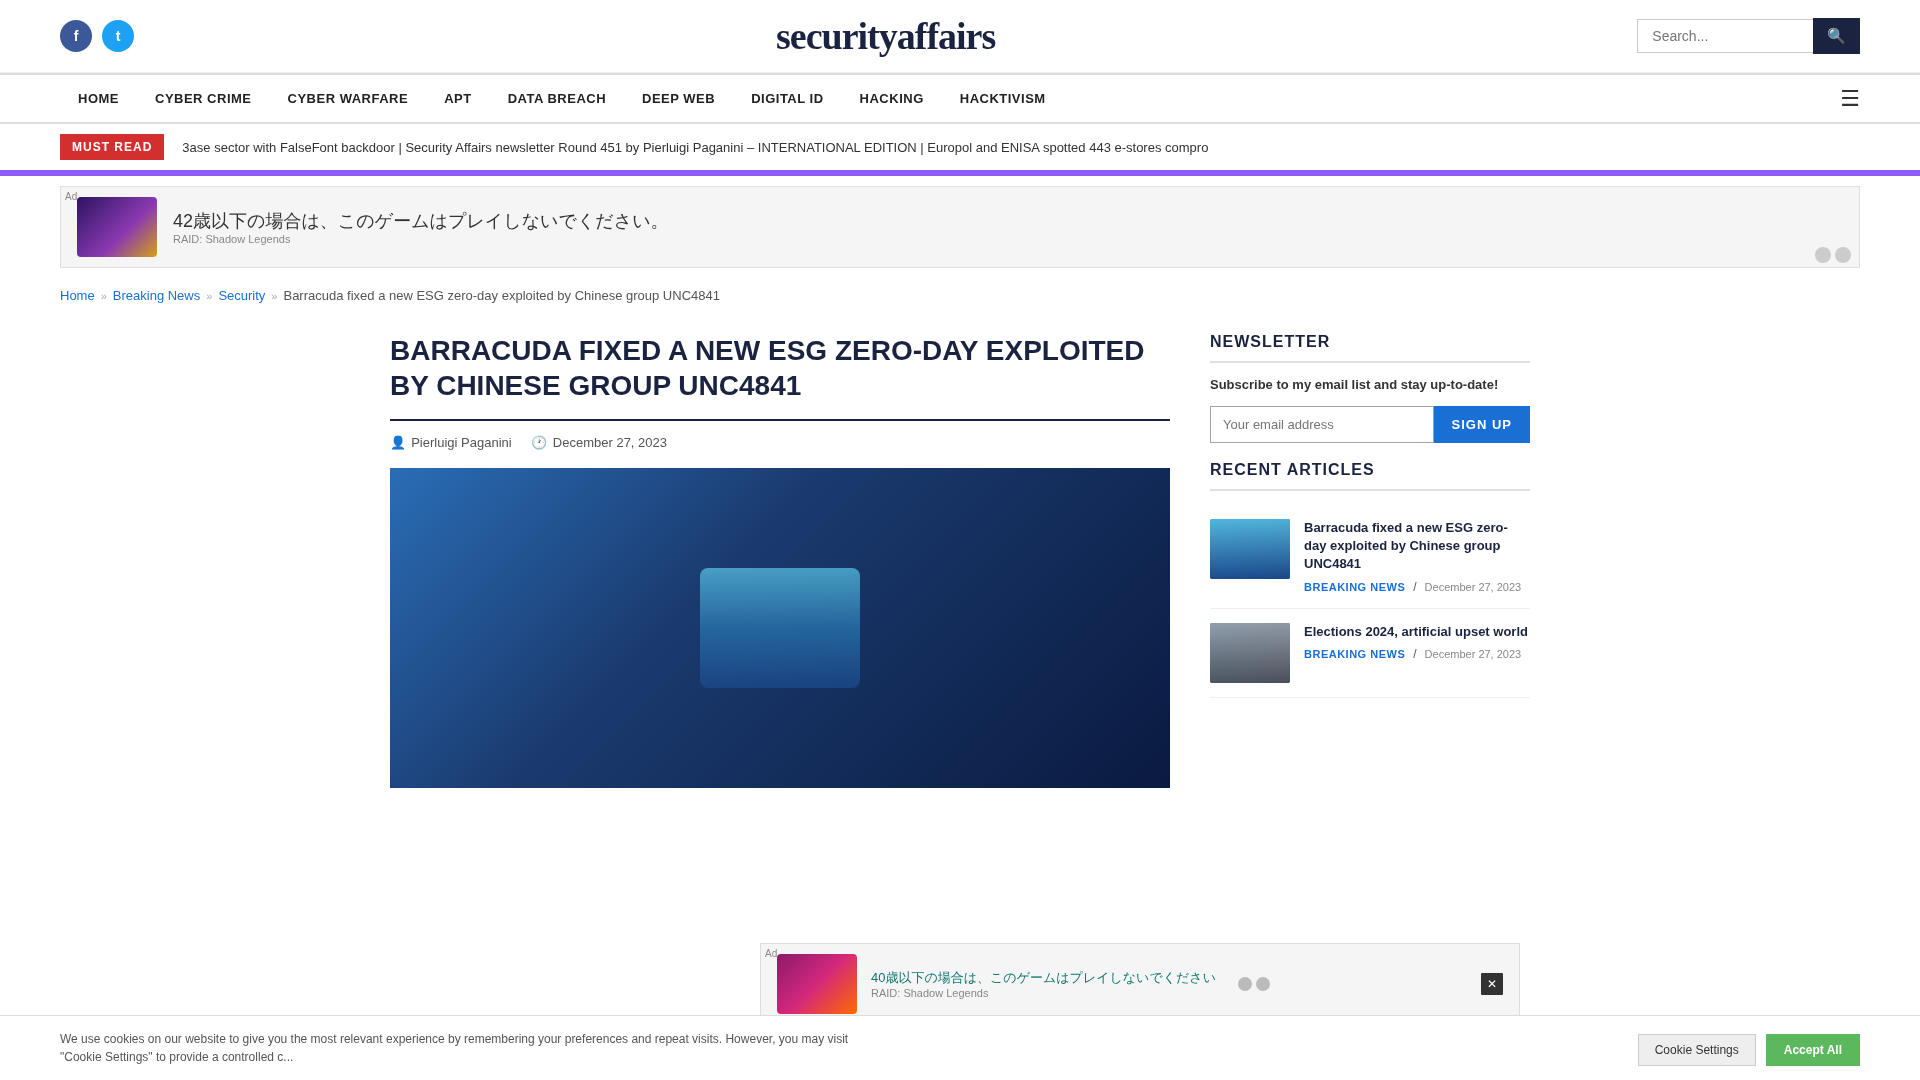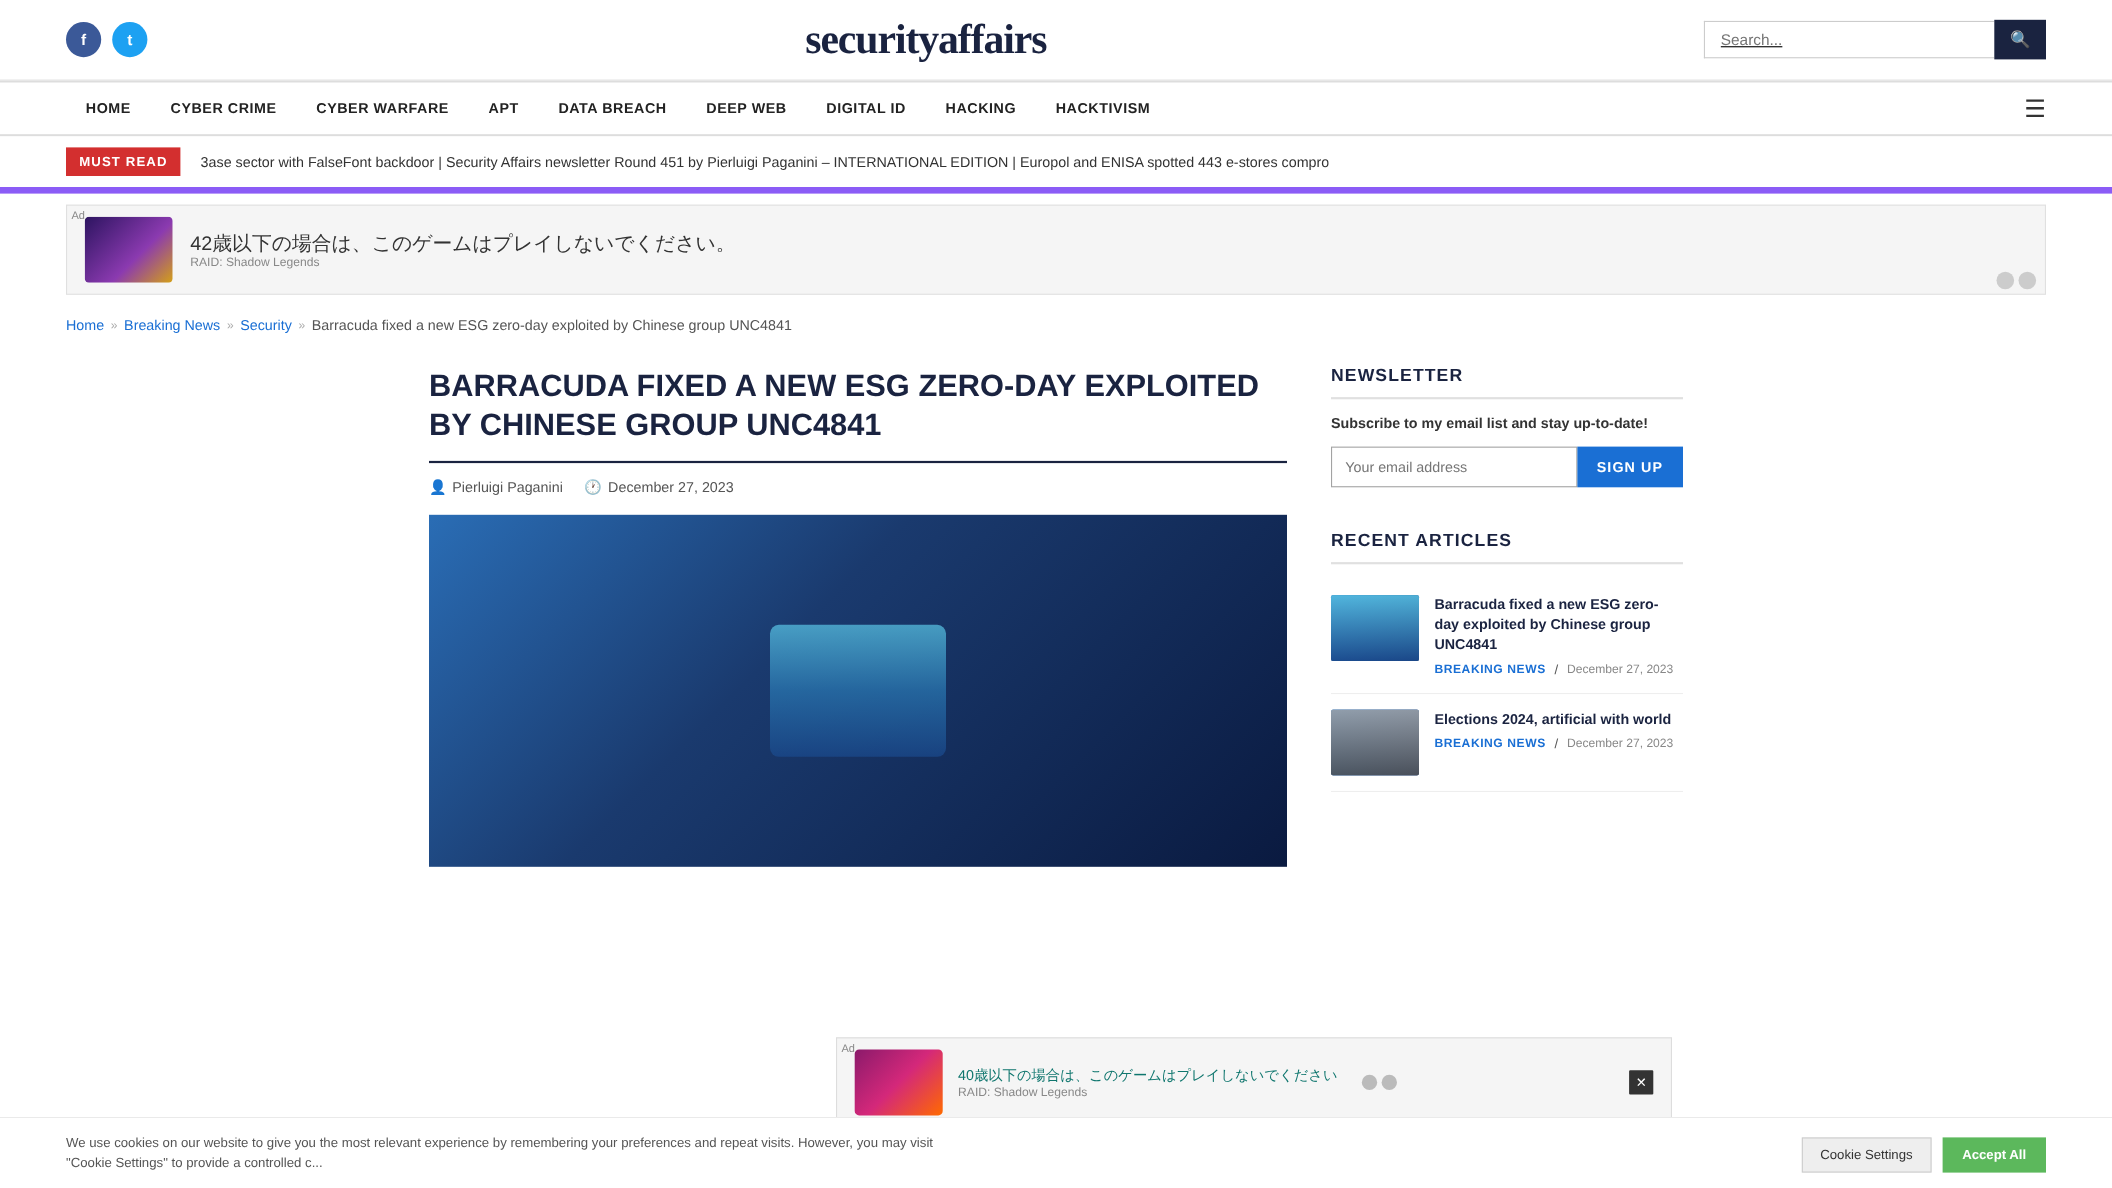--- a/index.html
+++ b/index.html
@@ -19,21 +19,21 @@
       display: flex; align-items: center; justify-content: center;
       color: #fff; font-weight: bold; font-size: 14px; cursor: pointer;
     }
     .fb-icon { background: #3b5998; }
     .tw-icon { background: #1da1f2; }
     .logo { font-size: 38px; font-weight: 900; letter-spacing: -1px; color: #1a2340; font-family: Georgia, serif; }
     .logo span { color: #1a2340; }
     .search-bar { display: flex; align-items: center; }
     .search-bar input {
       border: 1px solid #ccc; padding: 8px 14px; font-size: 14px;
-      width: 264px; outline: none; border-right: none; text-decoration: underline;
+      width: 176px; outline: none; border-right: none;
     }
     .search-bar button {
       background: #1a2340; border: none; padding: 9px 14px; cursor: pointer; color: #fff; font-size: 15px;
     }
 
     
     .nav-bar {
       display: flex; align-items: center;
       border-top: 2px solid #ddd; border-bottom: 2px solid #ddd;
       padding: 0 60px;
@@ -109,21 +109,21 @@
       display: flex; align-items: center; justify-content: center;
       position: relative; overflow: hidden;
     }
     .article-img-inner {
       width: 160px; height: 120px;
       background: linear-gradient(to bottom, #5bc8e8 0%, #2a7ab5 50%, #1a4a8e 100%);
       border-radius: 8px; opacity: 0.7;
     }
 
     
-    .newsletter-section { margin-bottom: 40px; }
+    .newsletter-section { margin-bottom: 18px; }
     .section-title {
       font-size: 16px; font-weight: 800; color: #1a2340; letter-spacing: 1px;
       text-transform: uppercase; border-bottom: 2px solid #e0e0e0;
       padding-bottom: 10px; margin-bottom: 14px;
     }
     .newsletter-desc { font-size: 13px; color: #333; margin-bottom: 14px; font-weight: 600; }
     .email-row { display: flex; gap: 0; }
     .email-row input {
       flex: 1; border: 1px solid #a3a3a3; padding: 10px 12px;
       font-size: 13px; outline: none; color: #aaa;
@@ -292,21 +292,21 @@
             <span class="article-item-date">December 27, 2023</span>
           </div>
         </div>
       </div>
 
       <div class="article-item">
         <div class="article-thumb">
           <div class="article-thumb-inner" style="background: linear-gradient(to bottom, #aaa, #555);"></div>
         </div>
         <div class="article-item-content">
-          <div class="article-item-title">Elections 2024, artificial with world</div>
+          <div class="article-item-title">Elections 2024, artificial upset world</div>
           <div class="article-item-meta">
             <span class="article-item-cat">BREAKING NEWS</span>
             <span>/</span>
             <span class="article-item-date">December 27, 2023</span>
           </div>
         </div>
       </div>
     </div>
 
   </aside>

